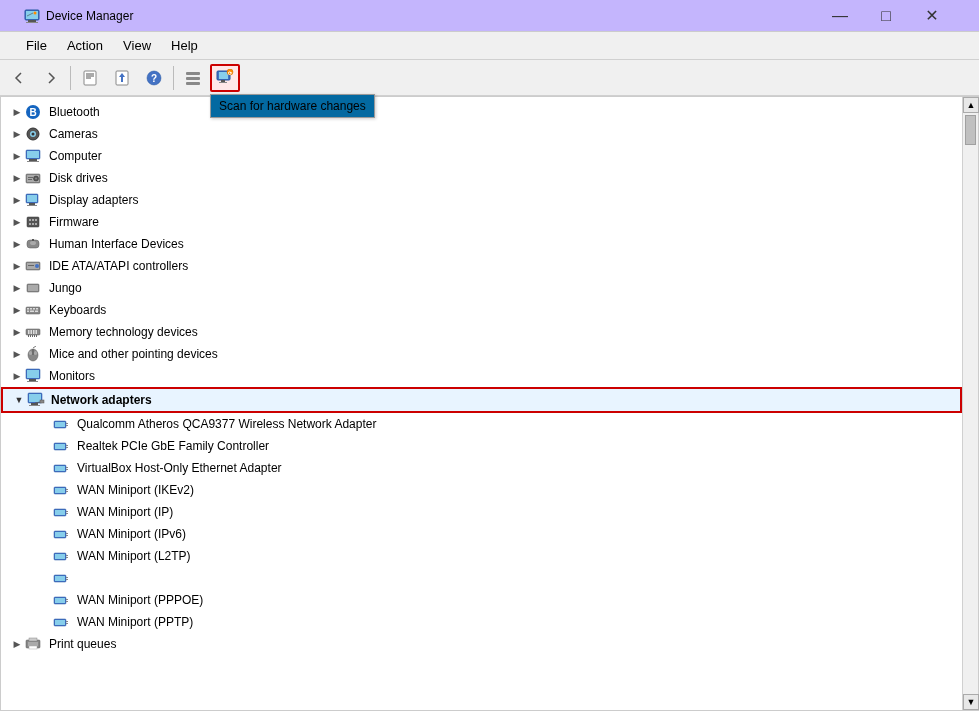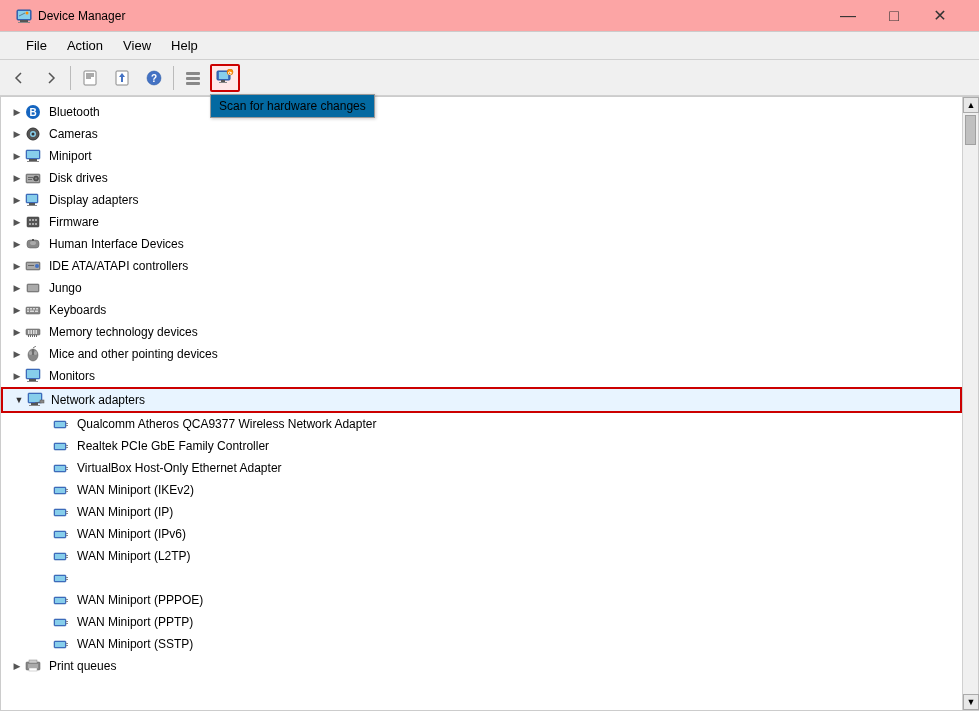--- a/index.html
+++ b/index.html
@@ -1,21 +1,21 @@
 <!DOCTYPE html>
 <html><head>
   <meta charset="utf-8">
   <style>
     * { margin: 0; padding: 0; box-sizing: border-box; }
     body { width: 979px; height: 711px; background: #f0f0f0; font-family: 'Segoe UI', Arial, sans-serif; font-size: 13px; overflow: hidden; }
 
     
     .title-bar {
       display: flex; align-items: center; justify-content: space-between;
-      background: #fca5a5; height: 32px; padding: 0 16px;
+      background: #c4b5fd; height: 32px; padding: 0 24px;
       border-bottom: 1px solid #ccc;
     }
     .title-bar-left { display: flex; align-items: center; gap: 6px; }
     .title-bar-icon { width: 16px; height: 16px; display: flex; align-items: center; justify-content: center; }
     .title-bar-title { font-size: 12px; color: #000; }
     .title-bar-controls { display: flex; gap: 0; }
     .title-bar-btn {
       width: 46px; height: 32px; display: flex; align-items: center; justify-content: center;
       background: transparent; border: none; cursor: pointer; font-size: 16px; color: #333;
     }
@@ -218,21 +218,21 @@
     <div class="tree-item">
       <div class="expand-arrow">▶</div>
       <div class="item-icon">
         <svg width="16" height="16" viewBox="0 0 16 16">
           <rect x="1" y="2" width="14" height="9" rx="1" fill="#4472c4" stroke="#2255a0" stroke-width="0.5"></rect>
           <rect x="2" y="3" width="12" height="7" fill="#87ceeb"></rect>
           <rect x="4" y="11" width="8" height="2" fill="#555"></rect>
           <rect x="2" y="13" width="12" height="1" fill="#888"></rect>
         </svg>
       </div>
-      <span class="item-label">Miniport</span>
+      <span class="item-label">Computer</span>
     </div>
 
     <div class="tree-item">
       <div class="expand-arrow">▶</div>
       <div class="item-icon">
         <svg width="16" height="16" viewBox="0 0 16 16">
           <rect x="1" y="4" width="14" height="9" rx="1" fill="#888" stroke="#555" stroke-width="0.5"></rect>
           <rect x="2" y="5" width="12" height="7" rx="0.5" fill="#aaa"></rect>
           <circle cx="11" cy="8.5" r="2.5" fill="#555" stroke="#333" stroke-width="0.5"></circle>
           <circle cx="11" cy="8.5" r="1" fill="#888"></circle>
@@ -376,21 +376,21 @@
       <div class="item-icon">
         <svg width="18" height="16" viewBox="0 0 18 16">
           <rect x="1" y="1" width="14" height="10" rx="1" fill="#4472c4" stroke="#2255a0" stroke-width="0.5"></rect>
           <rect x="2" y="2" width="12" height="8" fill="#87ceeb"></rect>
           <rect x="4" y="11" width="7" height="2" fill="#555"></rect>
           <rect x="2" y="13" width="11" height="1" fill="#888"></rect>
           <rect x="13" y="8" width="4" height="3" fill="#888" stroke="#555" stroke-width="0.5"></rect>
           <line x1="8" y1="11" x2="13" y2="10" stroke="#555" stroke-width="0.8"></line>
         </svg>
       </div>
-      <span class="item-label" style="font-weight:400;">Network adapters</span>
+      <span class="item-label" style="font-weight:700;">Network adapters</span>
     </div>
 
     <div class="tree-item child">
       <div class="expand-arrow"></div>
       <div class="item-icon">
         <svg width="16" height="12" viewBox="0 0 16 12">
           <rect x="1" y="3" width="12" height="7" rx="1" fill="#4472c4" stroke="#2255a0" stroke-width="0.5"></rect>
           <rect x="2" y="4" width="10" height="5" fill="#87ceeb"></rect>
           <rect x="13" y="5" width="2" height="1" fill="#888"></rect>
           <rect x="13" y="7" width="2" height="1" fill="#888"></rect>
@@ -508,32 +508,20 @@
         <svg width="16" height="12" viewBox="0 0 16 12">
           <rect x="1" y="3" width="12" height="7" rx="1" fill="#4472c4" stroke="#2255a0" stroke-width="0.5"></rect>
           <rect x="2" y="4" width="10" height="5" fill="#87ceeb"></rect>
           <rect x="13" y="5" width="2" height="1" fill="#888"></rect>
           <rect x="13" y="7" width="2" height="1" fill="#888"></rect>
         </svg>
       </div>
       <span class="item-label">WAN Miniport (PPTP)</span>
     </div>
 
-    <div class="tree-item child">
-      <div class="expand-arrow"></div>
-      <div class="item-icon">
-        <svg width="16" height="12" viewBox="0 0 16 12">
-          <rect x="1" y="3" width="12" height="7" rx="1" fill="#4472c4" stroke="#2255a0" stroke-width="0.5"></rect>
-          <rect x="2" y="4" width="10" height="5" fill="#87ceeb"></rect>
-          <rect x="13" y="5" width="2" height="1" fill="#888"></rect>
-          <rect x="13" y="7" width="2" height="1" fill="#888"></rect>
-        </svg>
-      </div>
-      <span class="item-label">WAN Miniport (SSTP)</span>
-    </div>
 
     <div class="tree-item">
       <div class="expand-arrow">▶</div>
       <div class="item-icon">
         <svg width="16" height="16" viewBox="0 0 16 16">
           <rect x="1" y="4" width="14" height="8" rx="1" fill="#888" stroke="#555" stroke-width="0.5"></rect>
           <rect x="3" y="6" width="10" height="4" fill="#aaa"></rect>
           <rect x="4" y="2" width="8" height="3" fill="#ccc" stroke="#888" stroke-width="0.5"></rect>
           <rect x="4" y="10" width="8" height="3" fill="#fff" stroke="#aaa" stroke-width="0.5"></rect>
         </svg>

